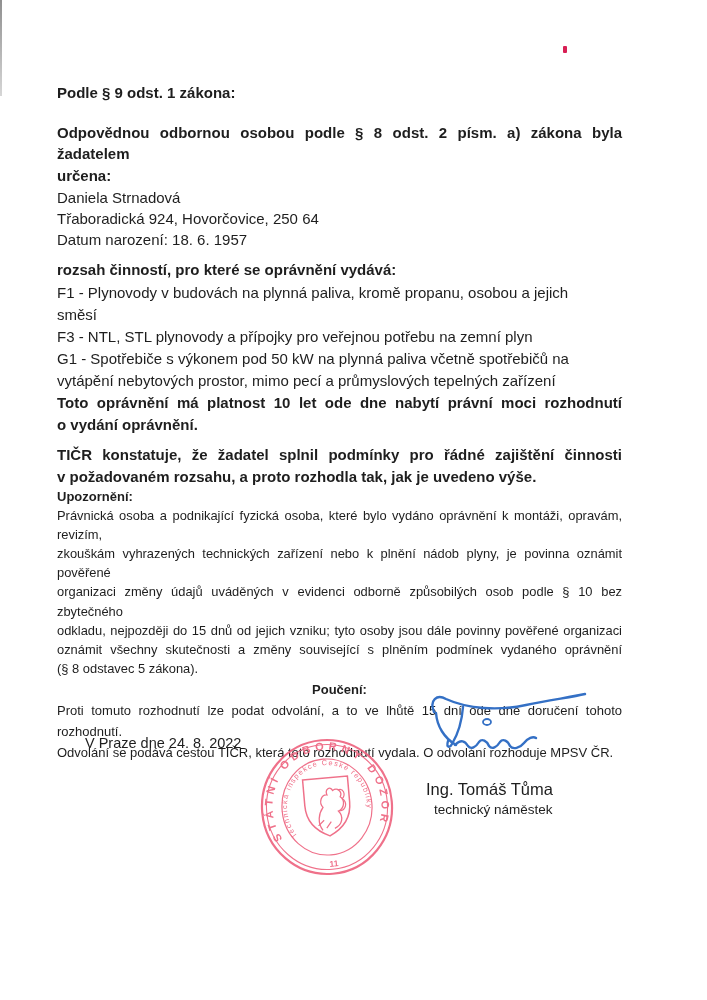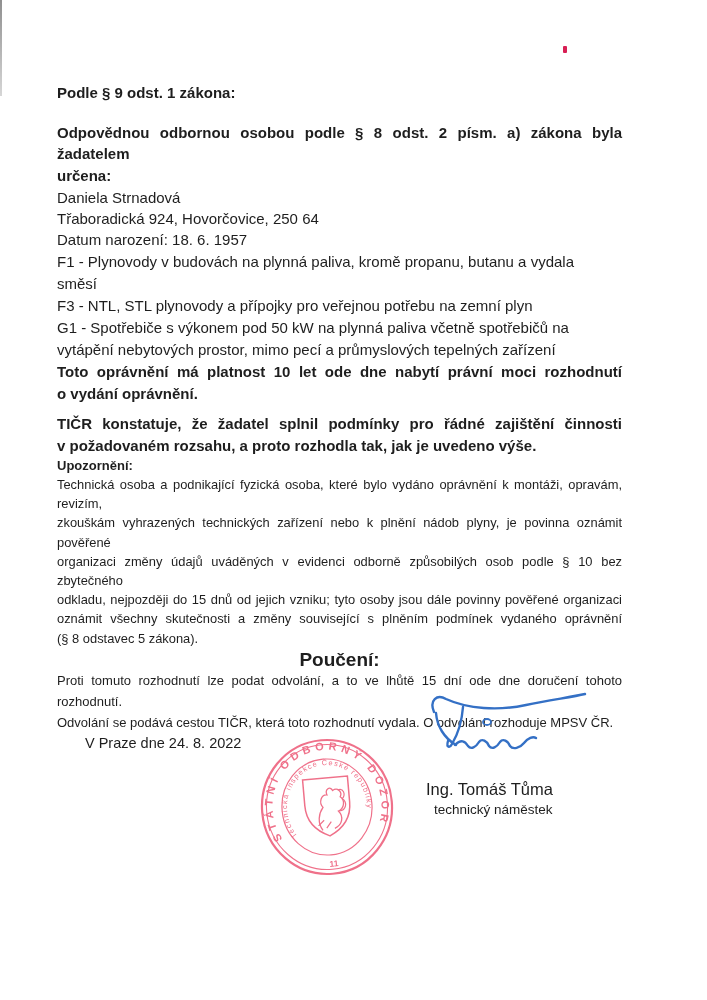--- a/index.html
+++ b/index.html
@@ -40,21 +40,21 @@
   .bold{font-weight:700;}
   .p-responsible{margin-top:18px;}
   .person{margin-top:1px;line-height:21px;}
   .p-scope-head{margin-top:9px;}
   .scope{line-height:22px;}
   .scope-first{margin-top:1px;}
   .p-validity{margin-top:0;line-height:22px;}
   .p-statement{margin-top:8px;line-height:22px;}
   .p-notice-head{font-size:13px;line-height:17px;}
   .p-notice-body{margin-top:1px;font-size:12.9px;line-height:19.2px;}
-  .p-advice-head{margin-top:3px;font-size:19px;line-height:17px;text-align:center;}
+  .p-advice-head{margin-top:3px;font-size:13px;line-height:17px;text-align:center;}
   .p-advice-body{margin-top:2px;font-size:13px;line-height:21px;}
   .justify > .full{text-align:justify;text-align-last:justify;}
   
   .date{
     position:absolute;left:57px;top:735px;font-size:14.5px;margin-left:28px;
   }
   .signer{
     position:absolute;left:426px;top:764px;
   }
   .signer-name{font-size:16.5px;line-height:22px;margin-top:14px;}
@@ -93,23 +93,24 @@
         <div class="full">Odpovědnou odbornou osobou podle § 8 odst. 2 písm. a) zákona byla žadatelem</div>
         <div>určena:</div>
       </div>
 
     <div class="person">
       <div>Daniela Strnadová</div>
       <div>Třaboradická 924, Hovorčovice, 250 64</div>
       <div>Datum narození: 18. 6. 1957</div>
     </div>
 
+    <p class="p-scope-head bold">rozsah činností, pro které se oprávnění vydává:</p>
 
     <div class="scope scope-first">
-        <div class="full">F1 - Plynovody v budovách na plynná paliva, kromě propanu, butanu a vydala</div>
+        <div class="full">F1 - Plynovody v budovách na plynná paliva, kromě propanu, osobou a jejich</div>
         <div>směsí</div>
       </div>
     <div class="scope">
         <div>F3 - NTL, STL plynovody a přípojky pro veřejnou potřebu na zemní plyn</div>
       </div>
     <div class="scope">
         <div class="full">G1 - Spotřebiče s výkonem pod 50 kW na plynná paliva včetně spotřebičů na</div>
         <div>vytápění nebytových prostor, mimo pecí a průmyslových tepelných zařízení</div>
       </div>
 
@@ -119,21 +120,21 @@
       </div>
 
     <div class="p-statement bold justify">
         <div class="full">TIČR konstatuje, že žadatel splnil podmínky pro řádné zajištění činnosti</div>
         <div>v požadovaném rozsahu, a proto rozhodla tak, jak je uvedeno výše.</div>
       </div>
 
     <p class="p-notice-head bold">Upozornění:</p>
 
     <div class="p-notice-body justify">
-        <div class="full">Technická osoba a podnikající fyzická osoba, které bylo vydáno oprávnění k montáži, opravám, revizím,</div>
+        <div class="full">Právnická osoba a podnikající fyzická osoba, které bylo vydáno oprávnění k montáži, opravám, revizím,</div>
         <div class="full">zkouškám vyhrazených technických zařízení nebo k plnění nádob plyny, je povinna oznámit pověřené</div>
         <div class="full">organizaci změny údajů uváděných v evidenci odborně způsobilých osob podle § 10 bez zbytečného</div>
         <div class="full">odkladu, nejpozději do 15 dnů od jejich vzniku; tyto osoby jsou dále povinny pověřené organizaci</div>
         <div class="full">oznámit všechny skutečnosti a změny související s plněním podmínek vydaného oprávnění</div>
         <div>(§ 8 odstavec 5 zákona).</div>
       </div>
 
     <p class="p-advice-head bold">Poučení:</p>
 
     <div class="p-advice-body justify">

